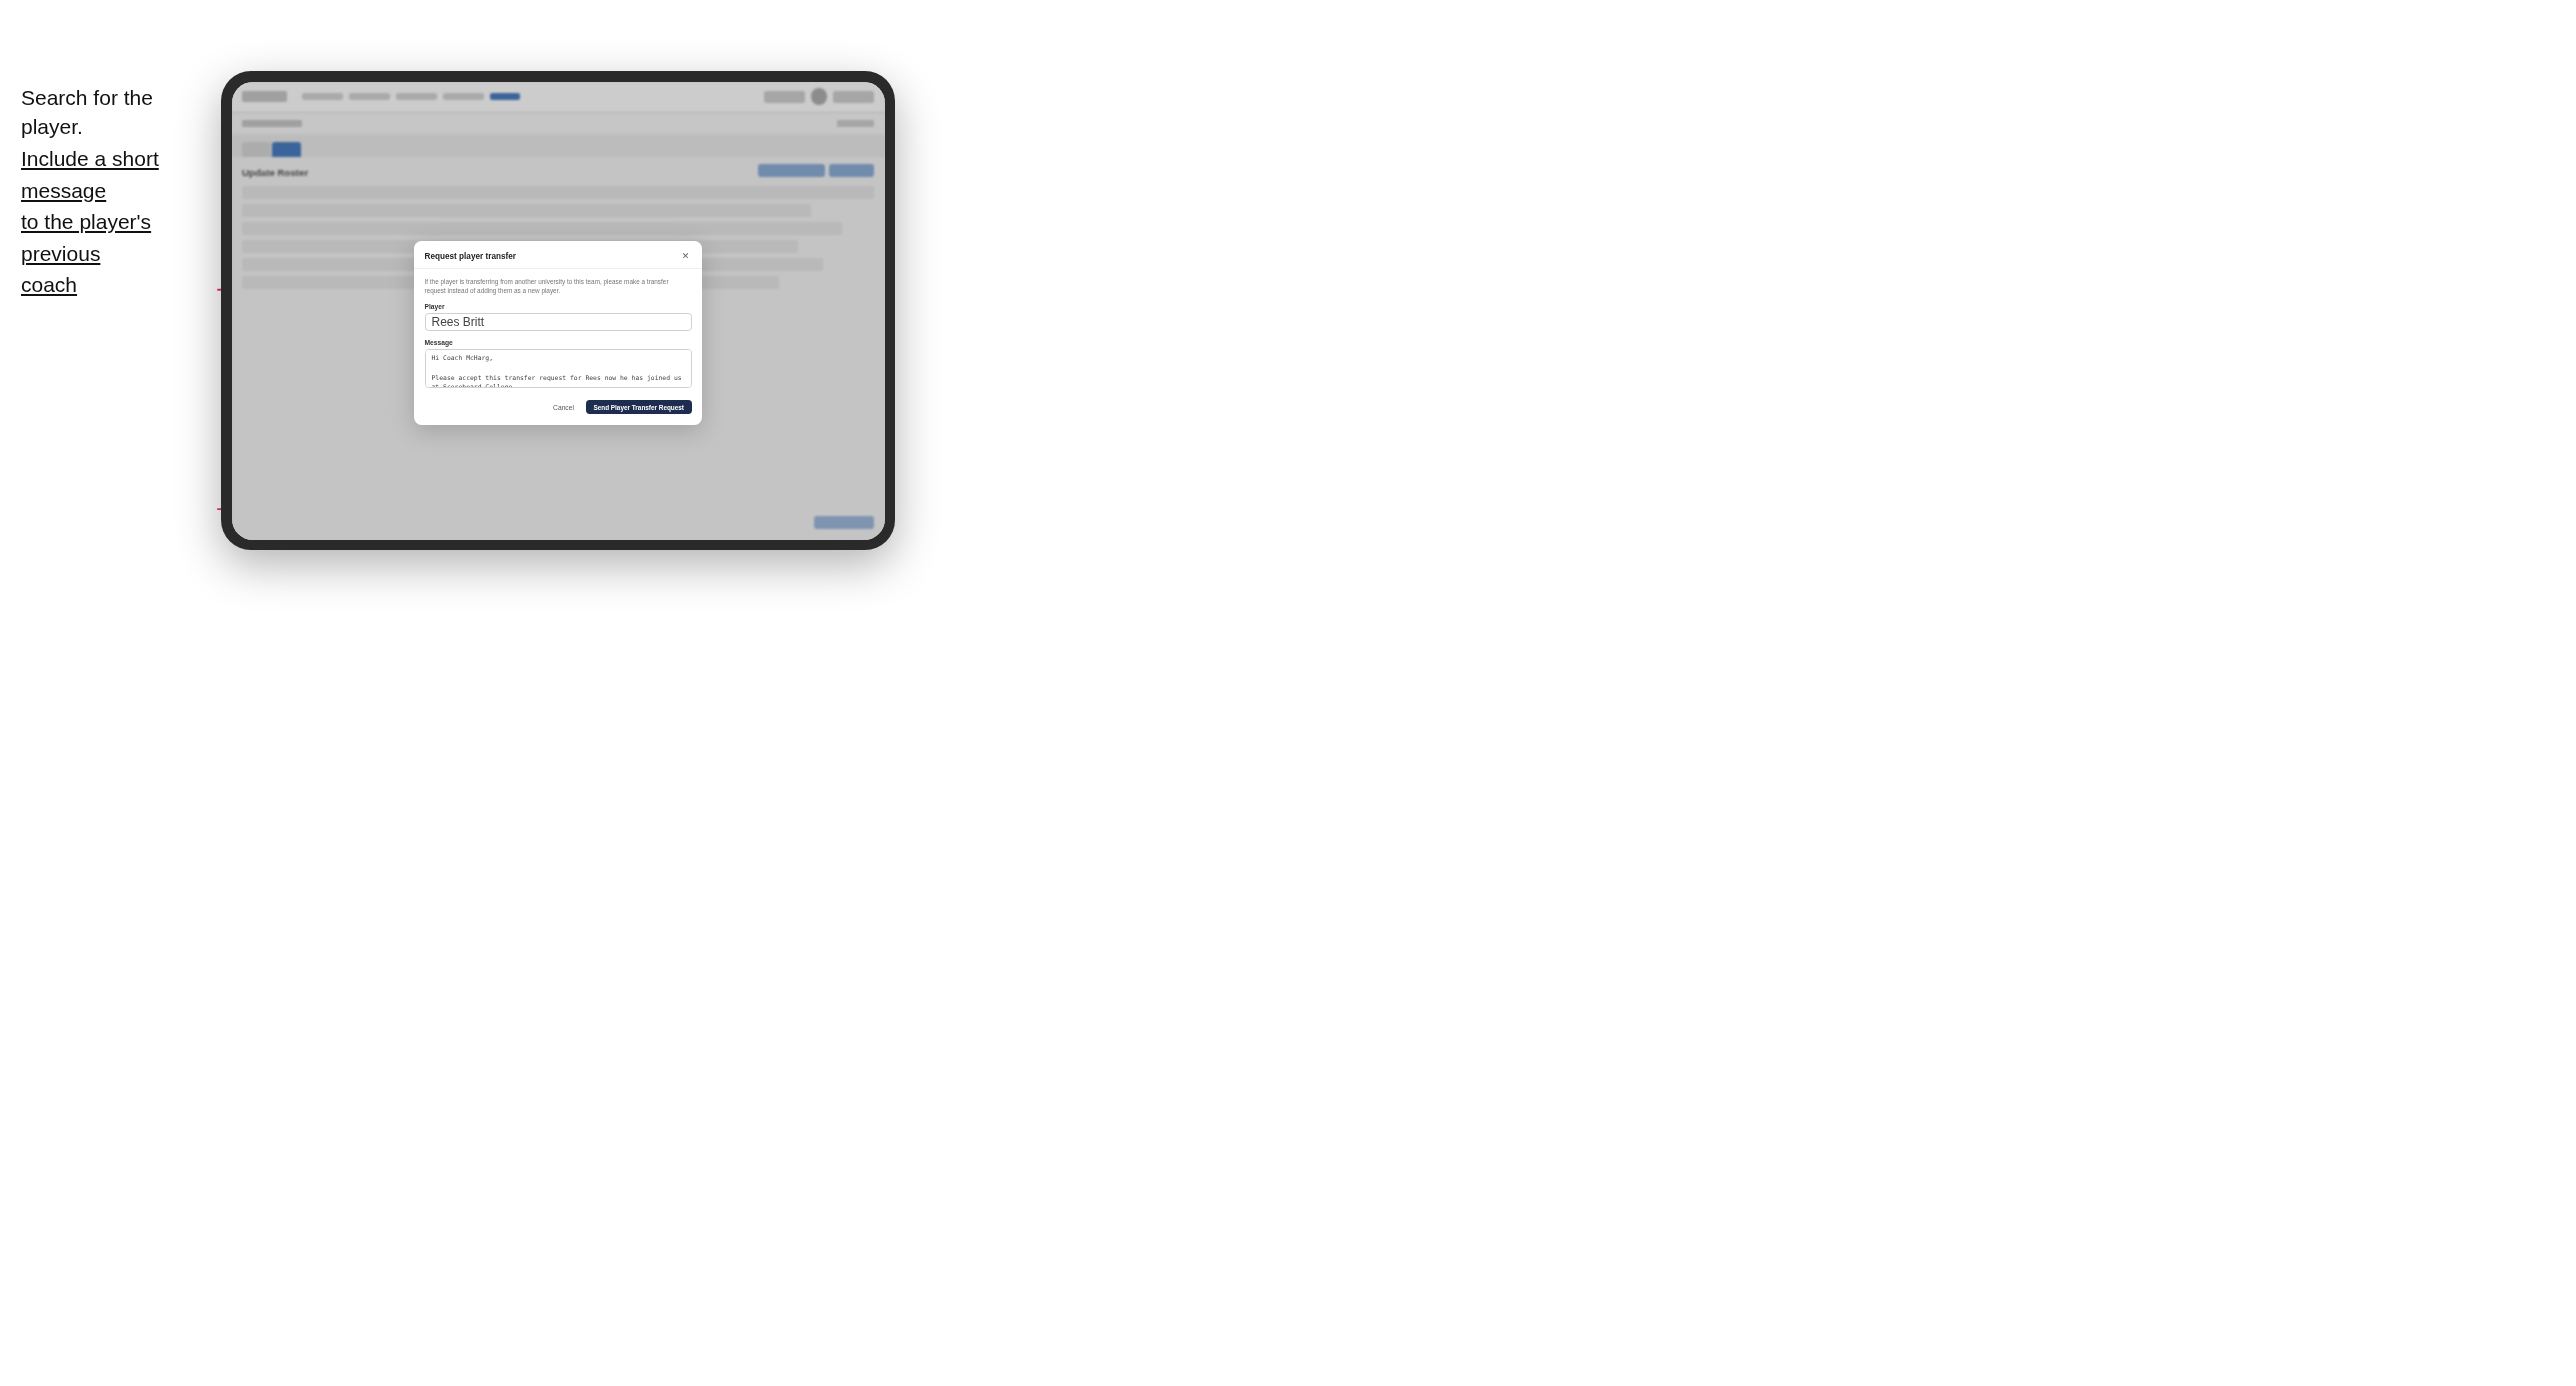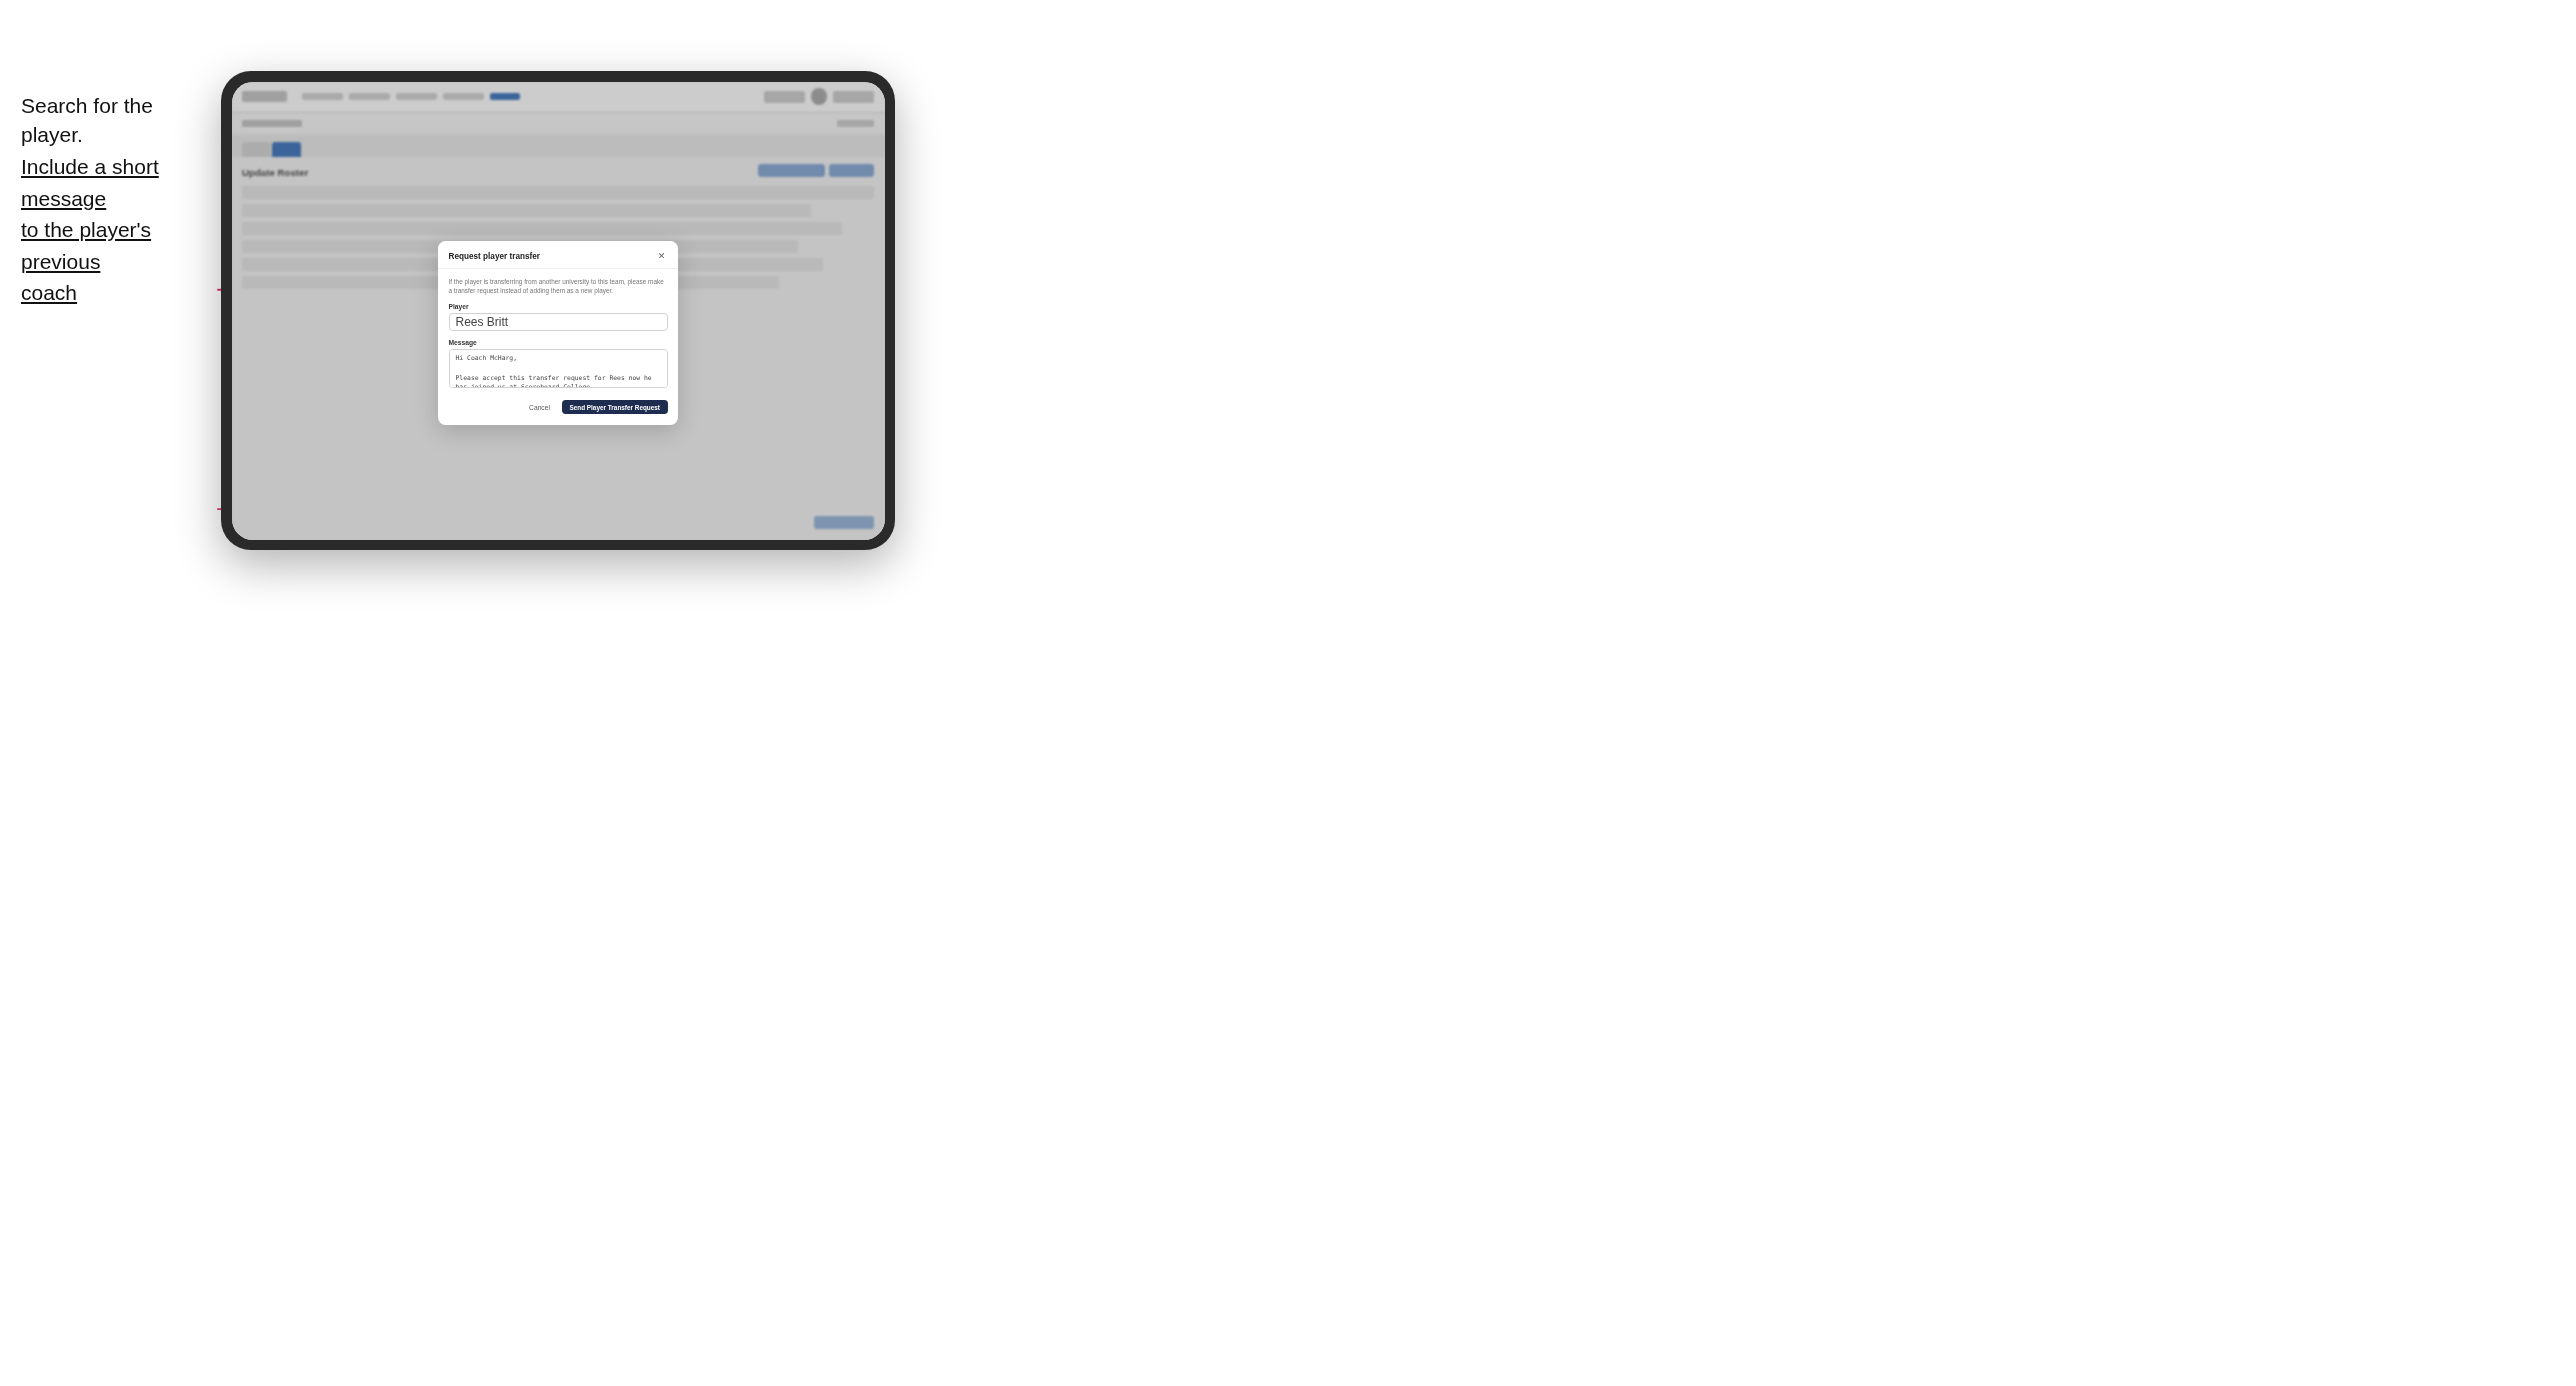--- a/index.html
+++ b/index.html
@@ -9,21 +9,21 @@
       background: #ffffff;
       font-family: -apple-system, BlinkMacSystemFont, 'Segoe UI', sans-serif;
       position: relative;
       overflow: hidden;
     }
 
     
     .annotation-area {
       position: absolute;
       left: 0;
-      top: 16px;
+      top: 8px;
       width: 217px;
       height: 1270px;
     }
 
     .annotation-search {
       position: absolute;
       left: 21px;
       top: 75px;
       font-size: 21px;
       color: #111;
@@ -255,21 +255,21 @@
       background: rgba(0,0,0,0.2);
       display: flex;
       align-items: center;
       justify-content: center;
       z-index: 10;
     }
 
     .modal {
       background: #ffffff;
       border-radius: 7.5px;
-      width: 240px;
+      width: 288px;
       padding: 0;
       box-shadow: 0 6px 24px rgba(0,0,0,0.18);
       position: relative;
       top: 22.5px;
     }
 
     .modal-header {
       display: flex;
       align-items: center;
       justify-content: space-between;

